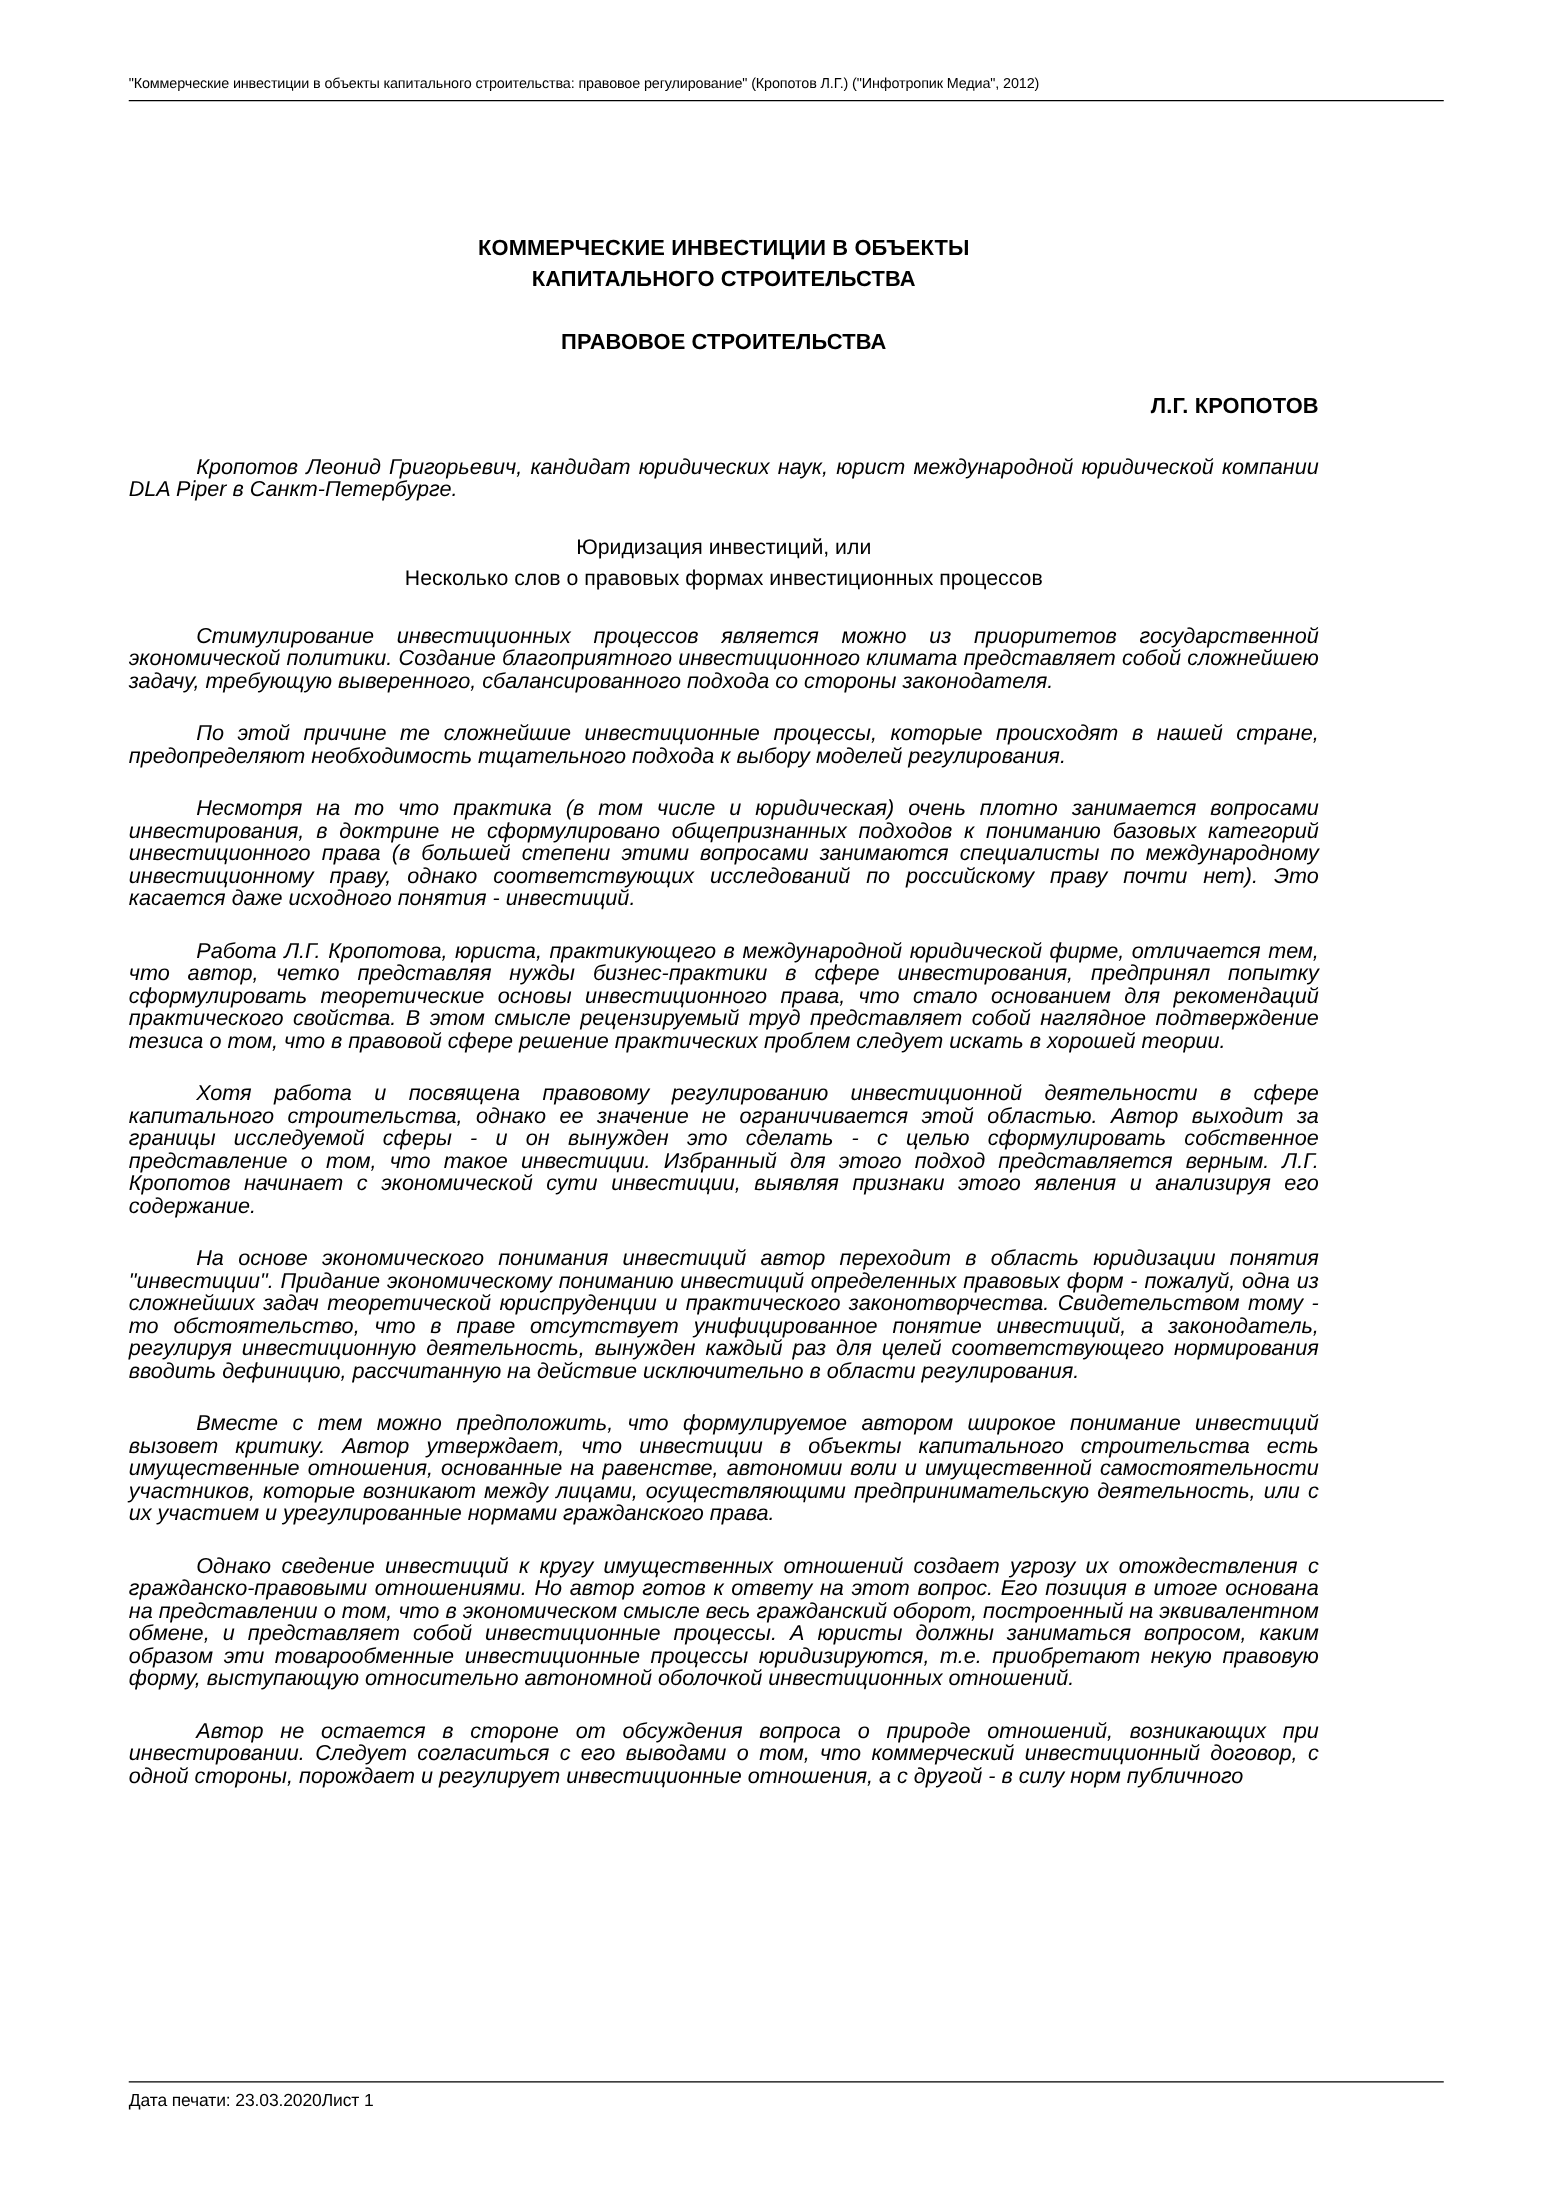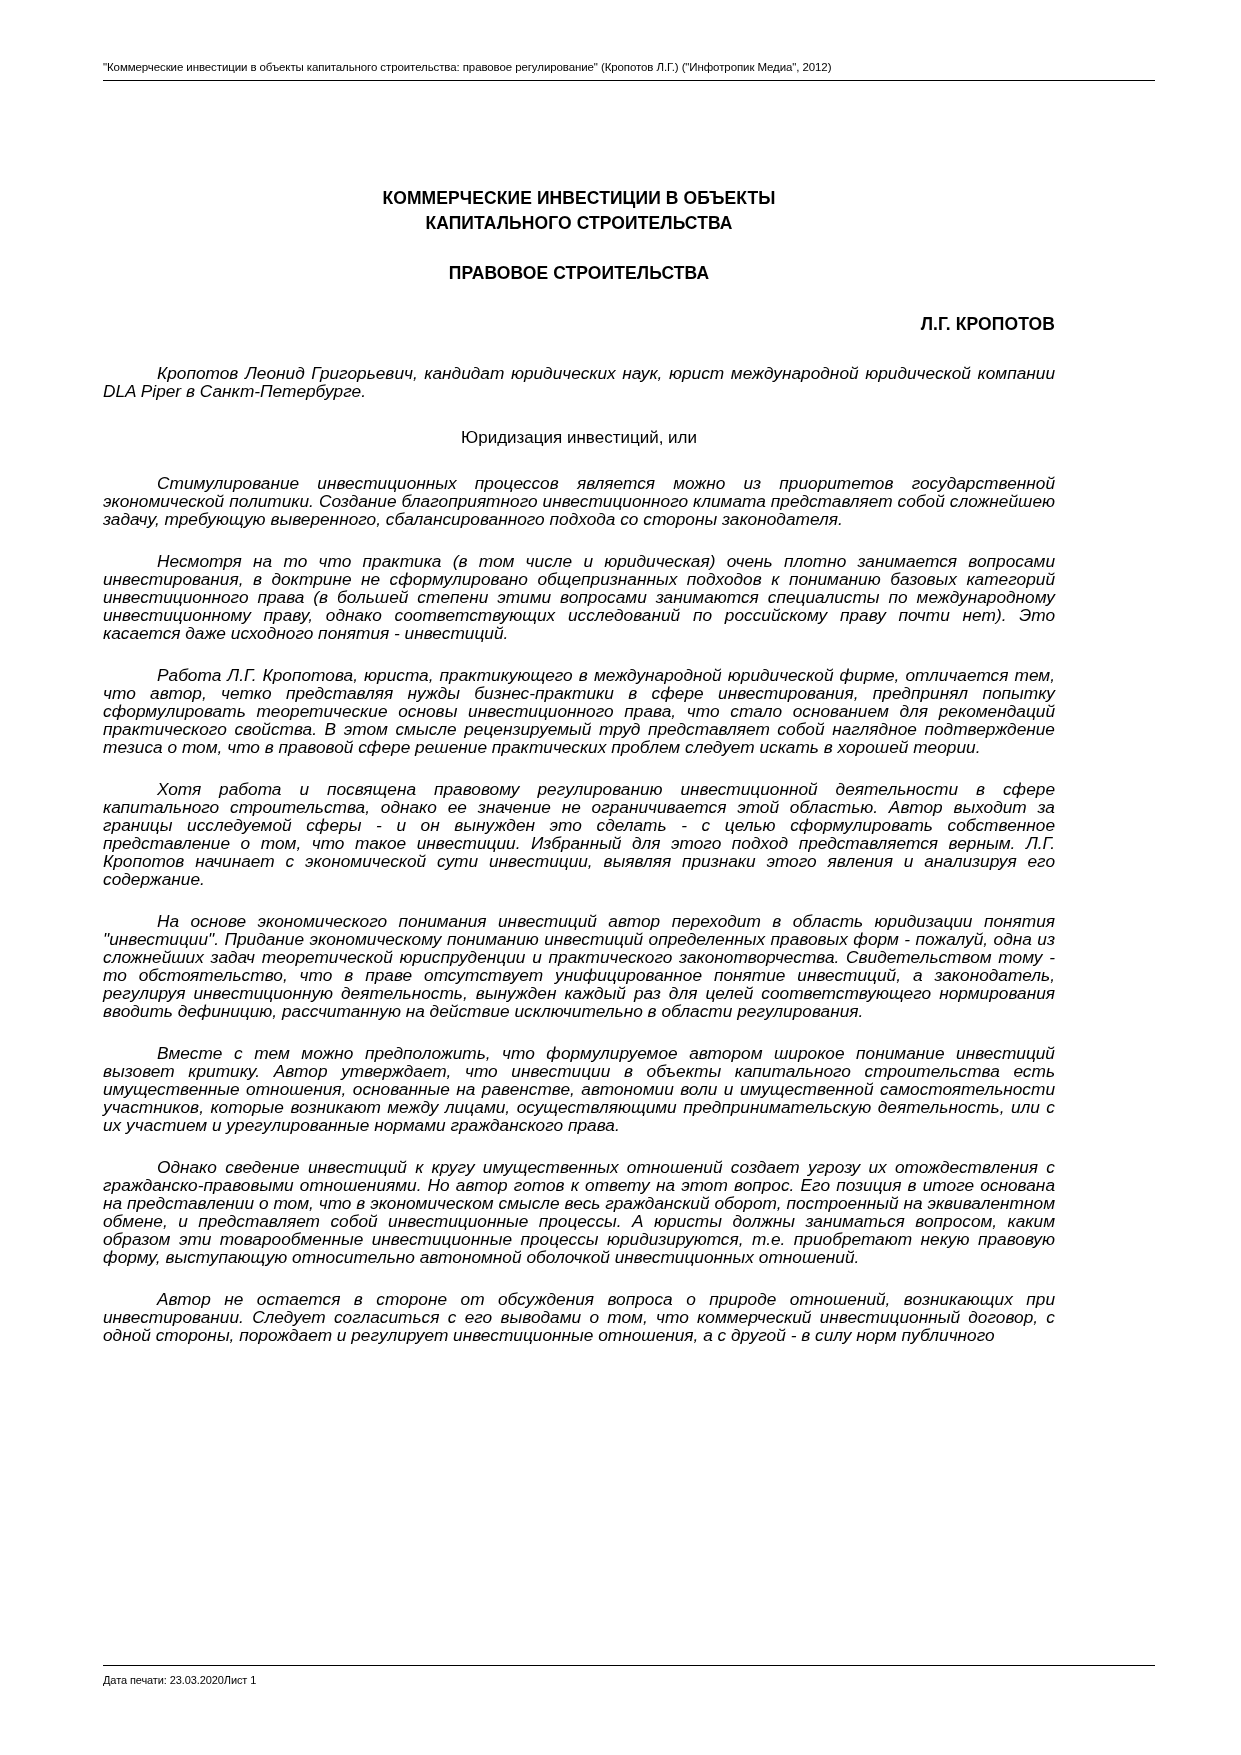--- a/index.html
+++ b/index.html
@@ -107,21 +107,21 @@
     bottom: 68px;
   }
   .doc-footer .rule {
     border-top: 1px solid #000;
     height: 0;
     margin-bottom: 7px;
   }
   .doc-footer .footer-row {
     display: flex;
     align-items: flex-start;
-    font-size: 11px;
+    font-size: 14px;
     line-height: 14px;
     letter-spacing: -0.1px;
     white-space: nowrap;
   }
   .doc-footer .f-left { flex: 0 0 auto; }
   .doc-footer .f-center {
     flex: 1 1 auto;
     text-align: center;
     margin-left: 12px;
     margin-right: 12px;
@@ -146,24 +146,26 @@
     </div>
 
     <div class="subtitle-block">ПРАВОВОЕ СТРОИТЕЛЬСТВА</div>
 
     <div class="author-block">Л.Г. КРОПОТОВ</div>
 
     <p class="para first-after-author">Кропотов Леонид Григорьевич, кандидат юридических наук, юрист международной юридической компании DLA Piper в Санкт-Петербурге.</p>
 
     <div class="centered-note">
       <span class="cn-line">Юридизация инвестиций, или</span>
+      <span class="cn-line">Несколько слов о правовых формах инвестиционных процессов</span>
     </div>
 
     <div class="para-group">
       <p class="para">Стимулирование инвестиционных процессов является можно из приоритетов государственной экономической политики. Создание благоприятного инвестиционного климата представляет собой сложнейшею задачу, требующую выверенного, сбалансированного подхода со стороны законодателя.</p>
+      <p class="para">По этой причине те сложнейшие инвестиционные процессы, которые происходят в нашей стране, предопределяют необходимость тщательного подхода к выбору моделей регулирования.</p>
       <p class="para">Несмотря на то что практика (в том числе и юридическая) очень плотно занимается вопросами инвестирования, в доктрине не сформулировано общепризнанных подходов к пониманию базовых категорий инвестиционного права (в большей степени этими вопросами занимаются специалисты по международному инвестиционному праву, однако соответствующих исследований по российскому праву почти нет). Это касается даже исходного понятия - инвестиций.</p>
       <p class="para">Работа Л.Г. Кропотова, юриста, практикующего в международной юридической фирме, отличается тем, что автор, четко представляя нужды бизнес-практики в сфере инвестирования, предпринял попытку сформулировать теоретические основы инвестиционного права, что стало основанием для рекомендаций практического свойства. В этом смысле рецензируемый труд представляет собой наглядное подтверждение тезиса о том, что в правовой сфере решение практических проблем следует искать в хорошей теории.</p>
       <p class="para">Хотя работа и посвящена правовому регулированию инвестиционной деятельности в сфере капитального строительства, однако ее значение не ограничивается этой областью. Автор выходит за границы исследуемой сферы - и он вынужден это сделать - с целью сформулировать собственное представление о том, что такое инвестиции. Избранный для этого подход представляется верным. Л.Г. Кропотов начинает с экономической сути инвестиции, выявляя признаки этого явления и анализируя его содержание.</p>
       <p class="para">На основе экономического понимания инвестиций автор переходит в область юридизации понятия "инвестиции". Придание экономическому пониманию инвестиций определенных правовых форм - пожалуй, одна из сложнейших задач теоретической юриспруденции и практического законотворчества. Свидетельством тому - то обстоятельство, что в праве отсутствует унифицированное понятие инвестиций, а законодатель, регулируя инвестиционную деятельность, вынужден каждый раз для целей соответствующего нормирования вводить дефиницию, рассчитанную на действие исключительно в области регулирования.</p>
       <p class="para">Вместе с тем можно предположить, что формулируемое автором широкое понимание инвестиций вызовет критику. Автор утверждает, что инвестиции в объекты капитального строительства есть имущественные отношения, основанные на равенстве, автономии воли и имущественной самостоятельности участников, которые возникают между лицами, осуществляющими предпринимательскую деятельность, или с их участием и урегулированные нормами гражданского права.</p>
       <p class="para">Однако сведение инвестиций к кругу имущественных отношений создает угрозу их отождествления с гражданско-правовыми отношениями. Но автор готов к ответу на этот вопрос. Его позиция в итоге основана на представлении о том, что в экономическом смысле весь гражданский оборот, построенный на эквивалентном обмене, и представляет собой инвестиционные процессы. А юристы должны заниматься вопросом, каким образом эти товарообменные инвестиционные процессы юридизируются, т.е. приобретают некую правовую форму, выступающую относительно автономной оболочкой инвестиционных отношений.</p>
       <p class="para">Автор не остается в стороне от обсуждения вопроса о природе отношений, возникающих при инвестировании. Следует согласиться с его выводами о том, что коммерческий инвестиционный договор, с одной стороны, порождает и регулирует инвестиционные отношения, а с другой - в силу норм публичного</p>
     </div>
 
   </div>

